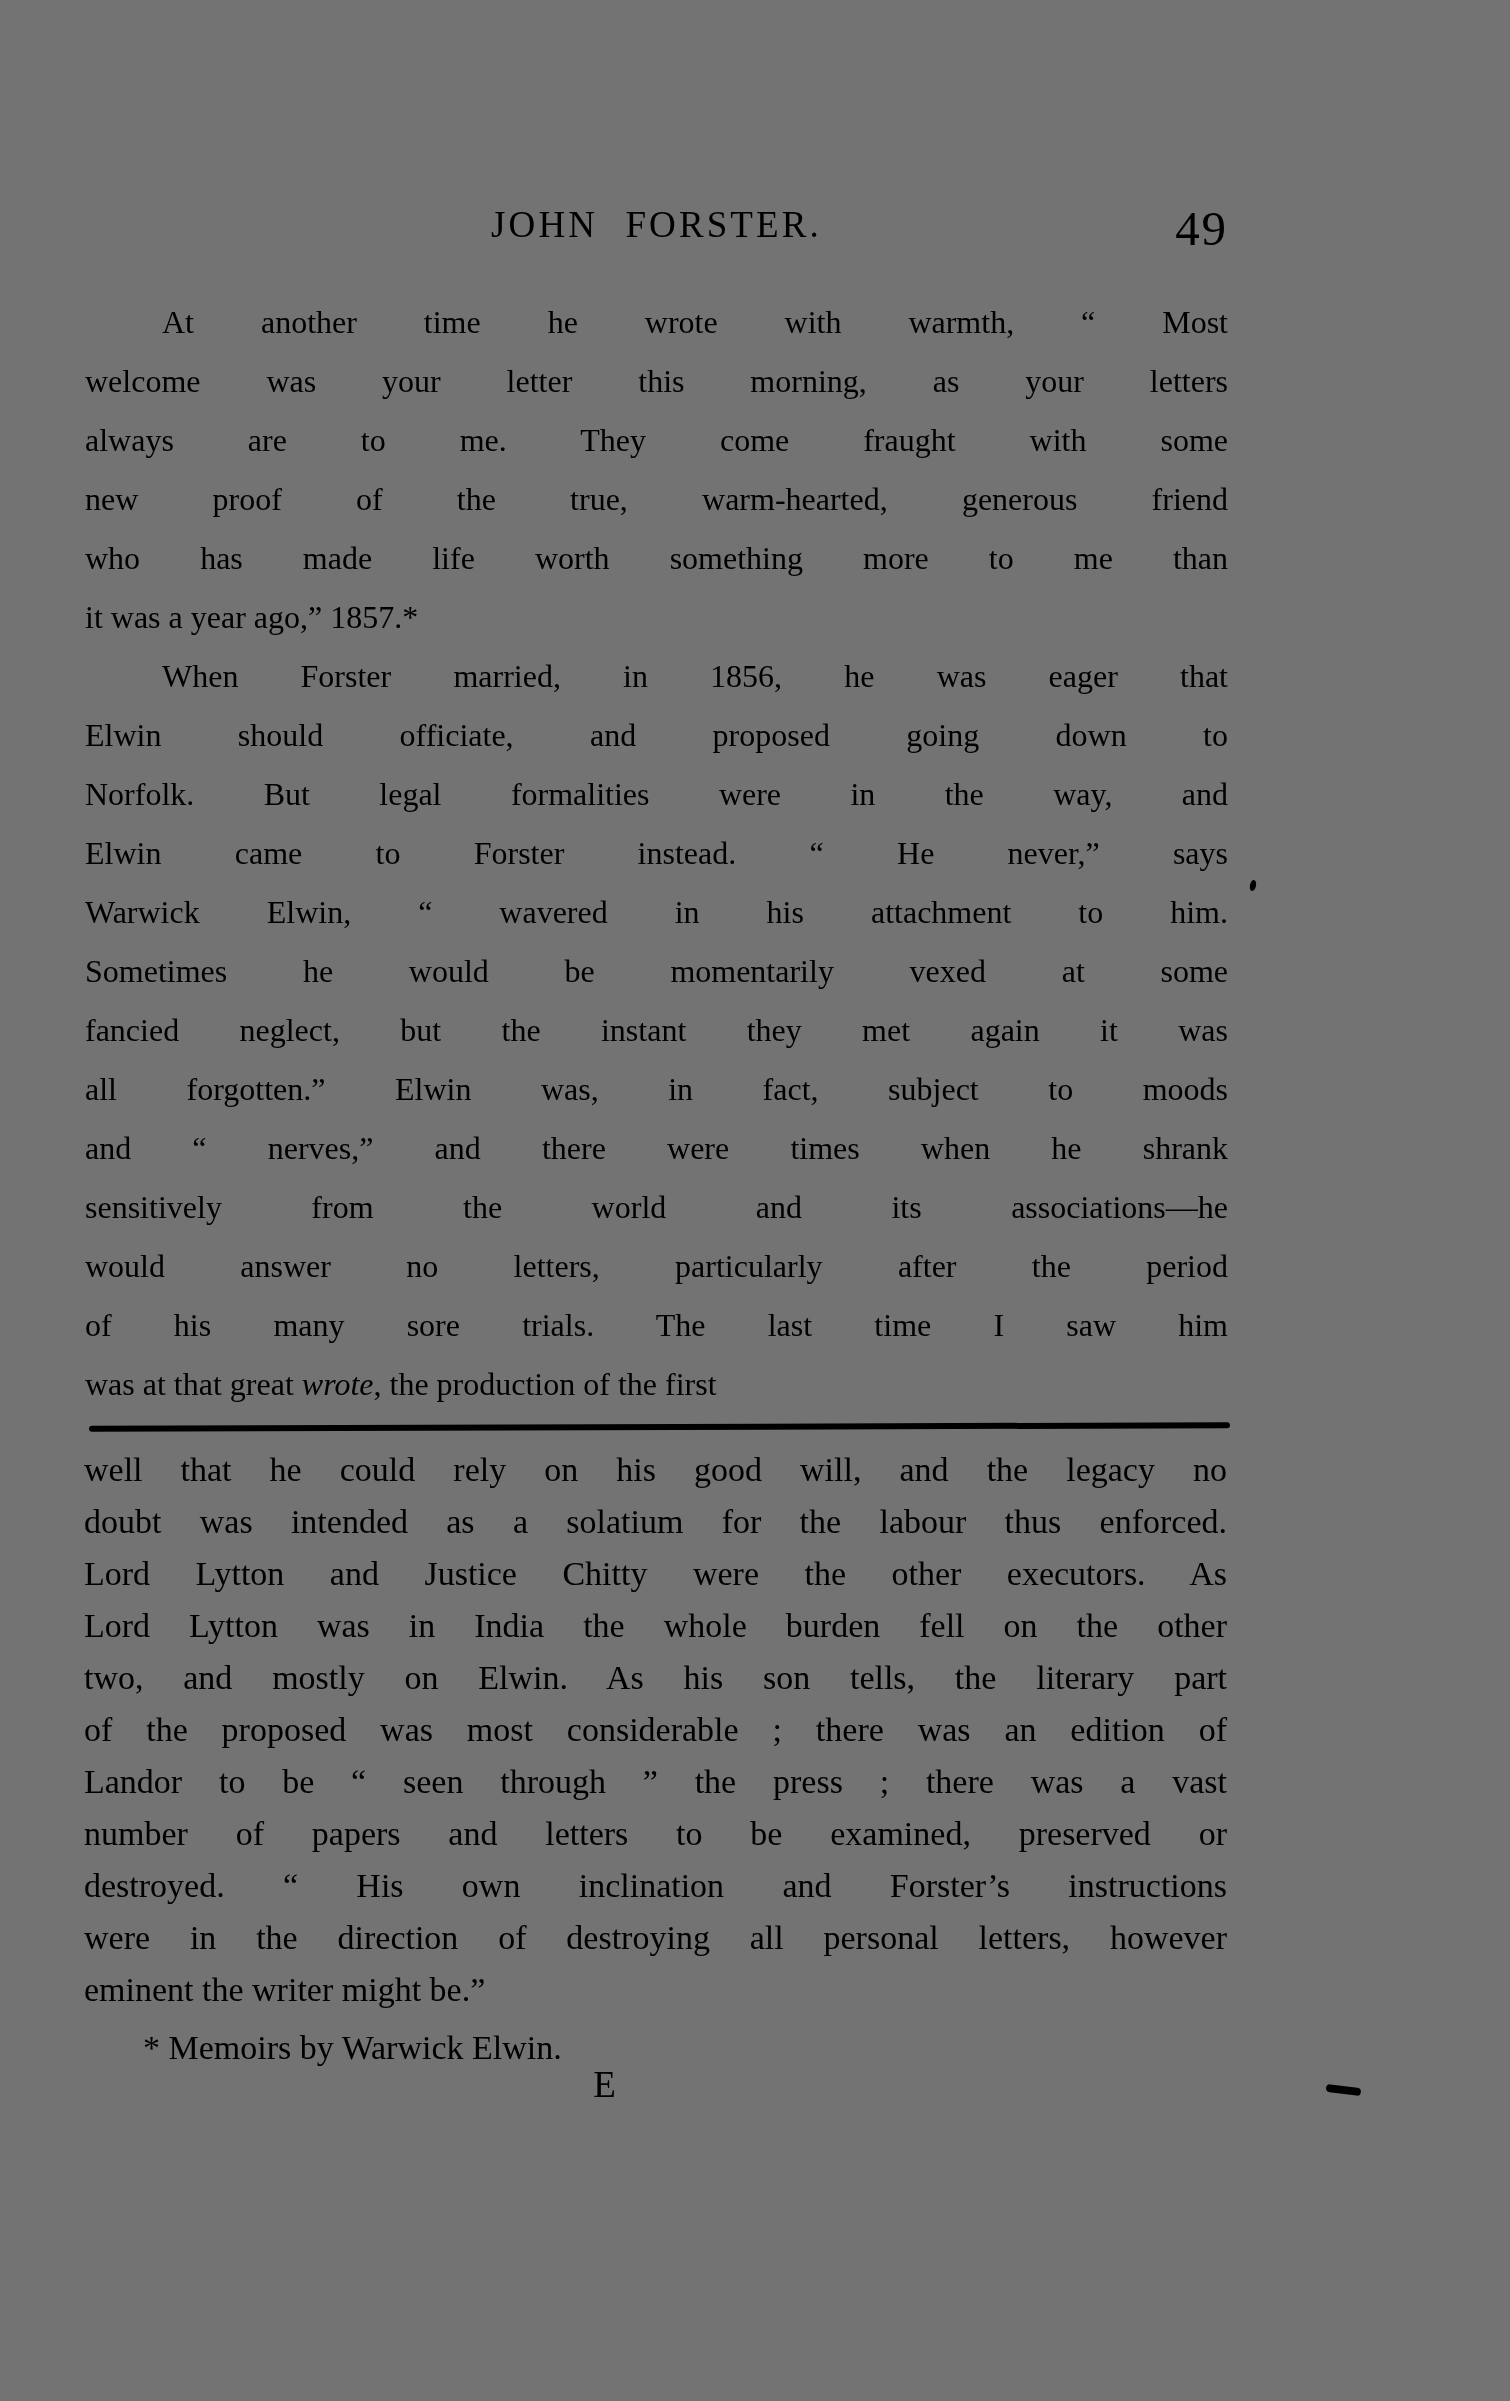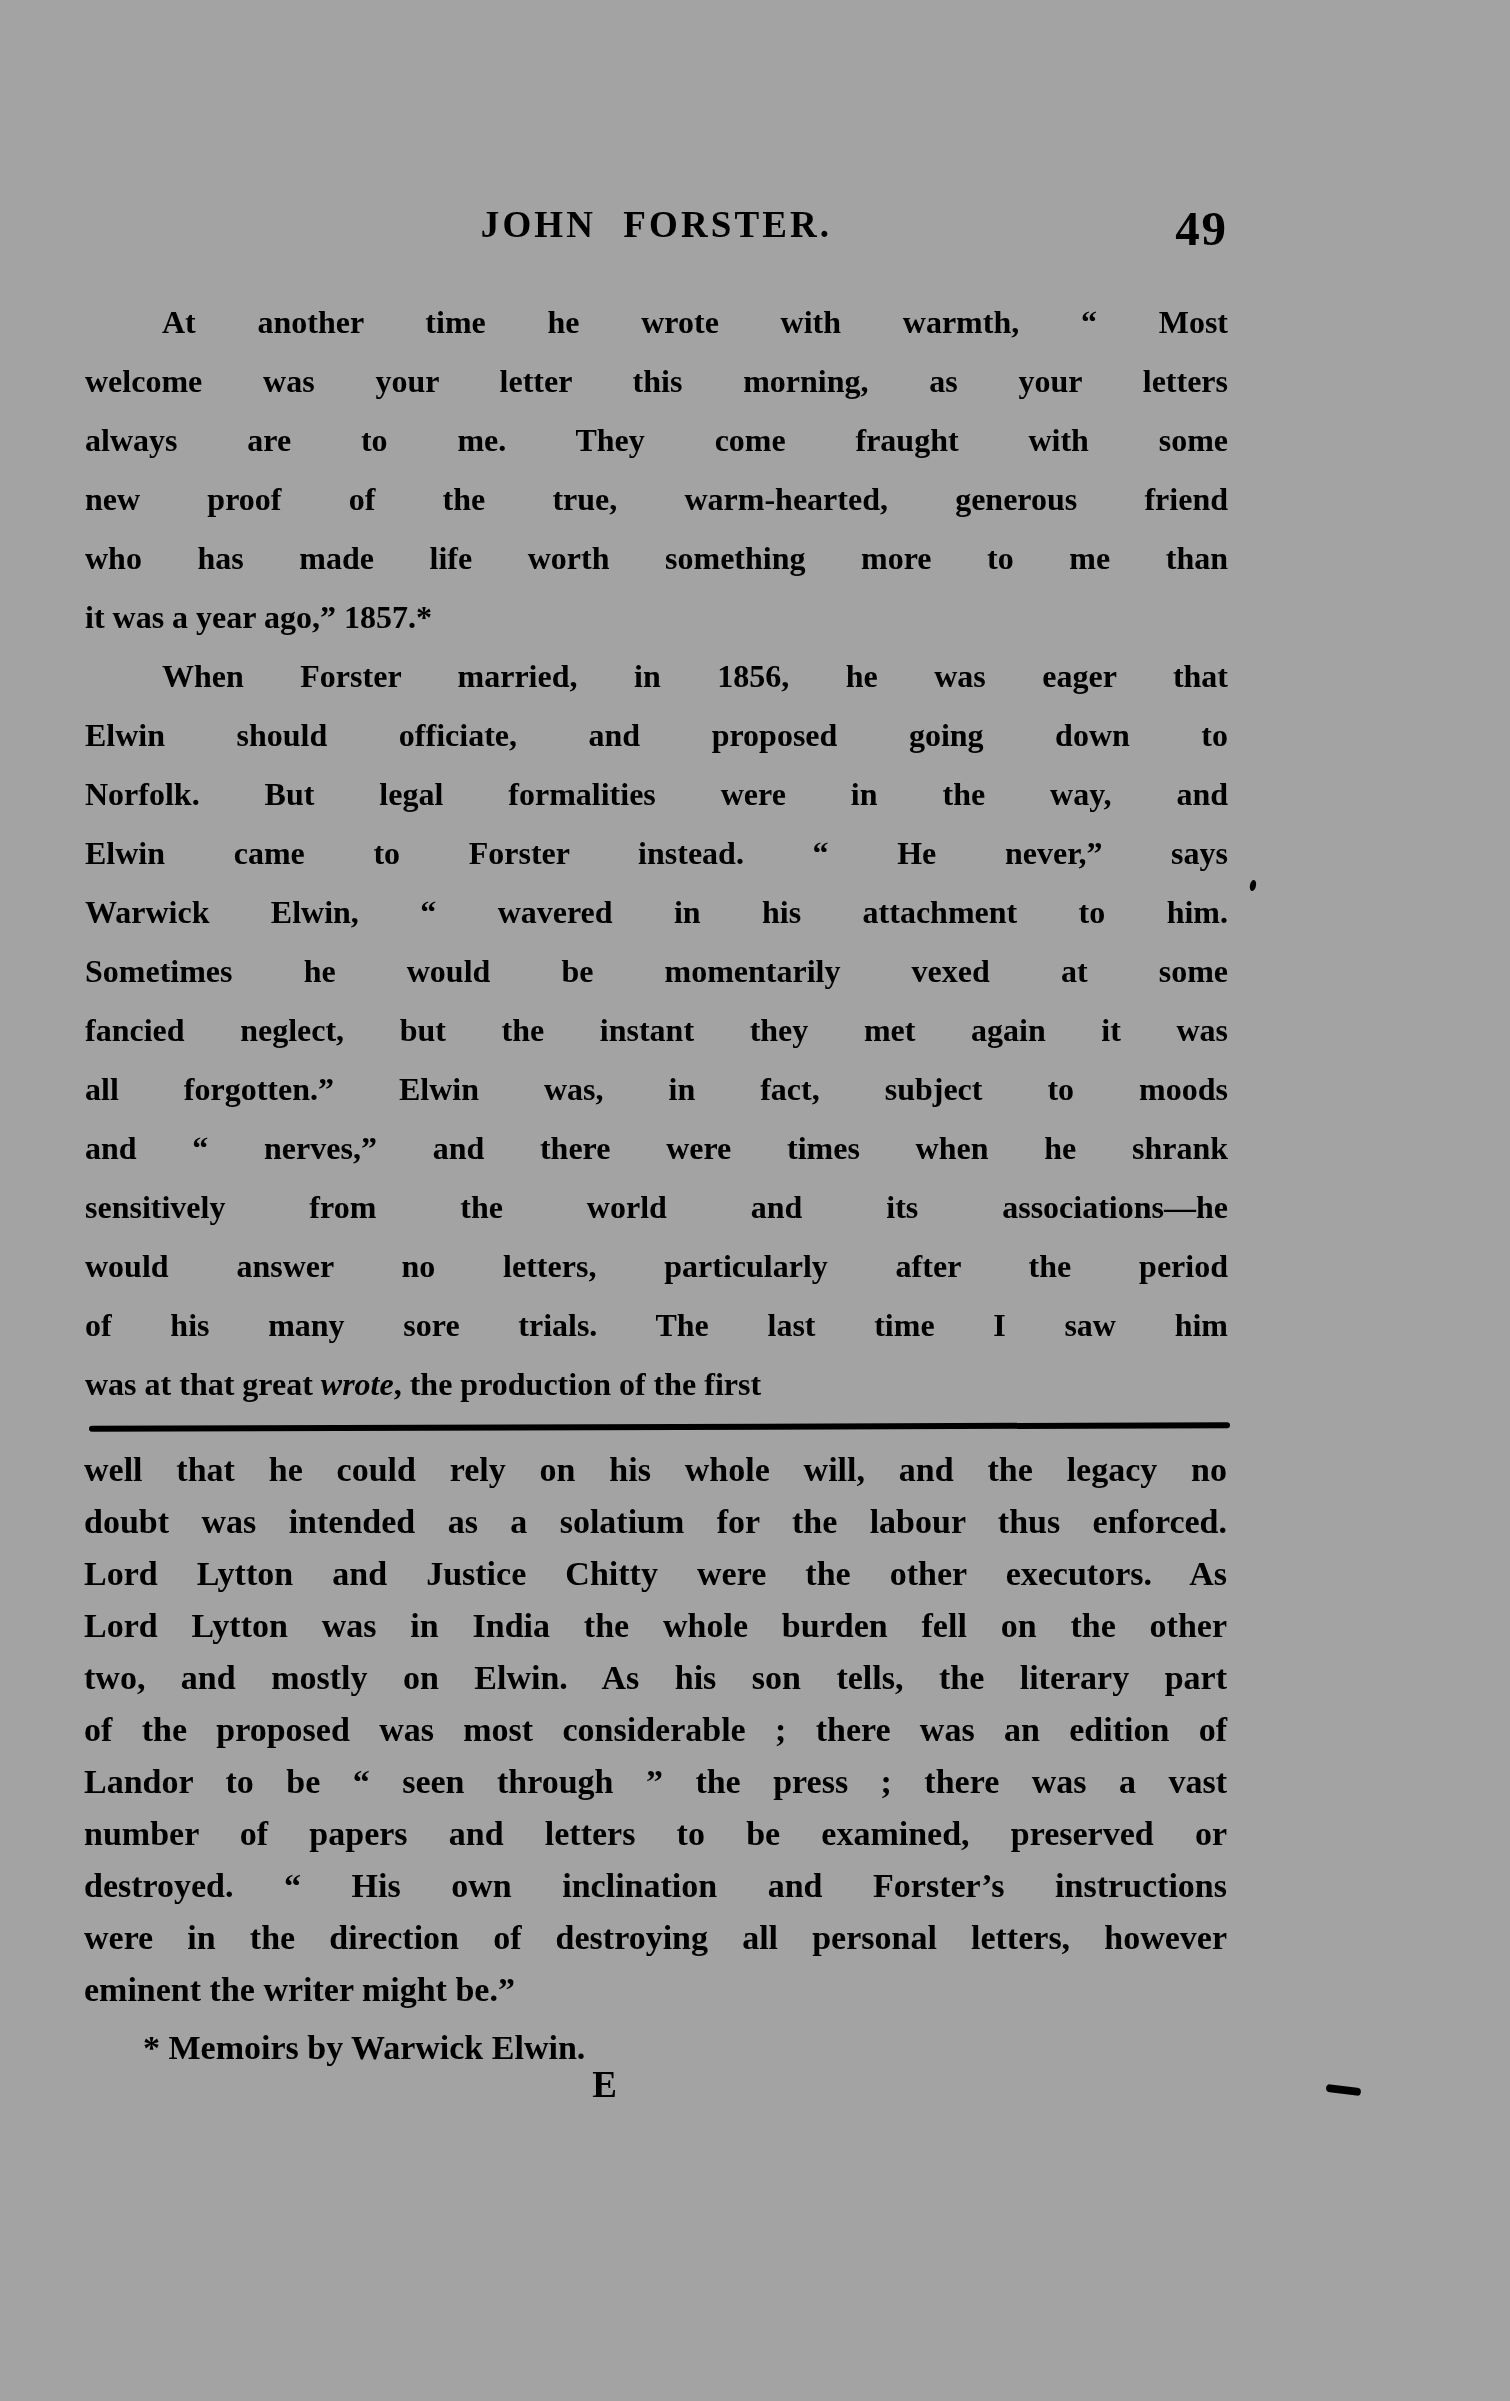--- a/index.html
+++ b/index.html
@@ -1,21 +1,21 @@
 <!DOCTYPE html>
 <html style="font-size:10px"><head>
 <meta charset="utf-8">
 <style>
   html,body{margin:0;padding:0;background:#ffffff;}
   .page{
     position:relative;
     width:1510px;height:2401px;
-    background:#a3a3a3;color:#000000;
+    background:#737373;color:#000000;
     font-family:"Liberation Serif",serif;
-    font-weight:bold;
+    font-weight:normal;
     overflow:hidden;
   }
   .running-title{
     position:absolute;left:85px;top:203px;width:1143px;
     text-align:center;font-size:37px;letter-spacing:3.1px;word-spacing:15px;
   }
   .page-number{
     position:absolute;left:85px;top:200px;width:1143px;
     text-align:right;font-size:49px;letter-spacing:1.9px;
   }
@@ -87,21 +87,21 @@
       <div class="line">and “ nerves,” and there were times when he shrank</div>
       <div class="line">sensitively from the world and its associations—he</div>
       <div class="line">would answer no letters, particularly after the period</div>
       <div class="line">of his many sore trials.  The last time I saw him</div>
       <div class="line last">was at that great <em>wrote</em>, the production of the first</div>
     </div>
 
   <div class="rule"></div>
 
   <div class="footnote" id="footnote">
-      <div class="line">well that he could rely on his whole will, and the legacy no</div>
+      <div class="line">well that he could rely on his good will, and the legacy no</div>
       <div class="line">doubt was intended as a solatium for the labour thus enforced.</div>
       <div class="line">Lord Lytton and Justice Chitty were the other executors.  As</div>
       <div class="line">Lord Lytton was in India the whole burden fell on the other</div>
       <div class="line">two, and mostly on Elwin.  As his son tells, the literary part</div>
       <div class="line">of the proposed was most considerable ; there was an edition of</div>
       <div class="line">Landor to be “ seen through ” the press ; there was a vast</div>
       <div class="line">number of papers and letters to be examined, preserved or</div>
       <div class="line">destroyed.  “ His own inclination and Forster’s instructions</div>
       <div class="line">were in the direction of destroying all personal letters, however</div>
       <div class="line last">eminent the writer might be.”</div>

